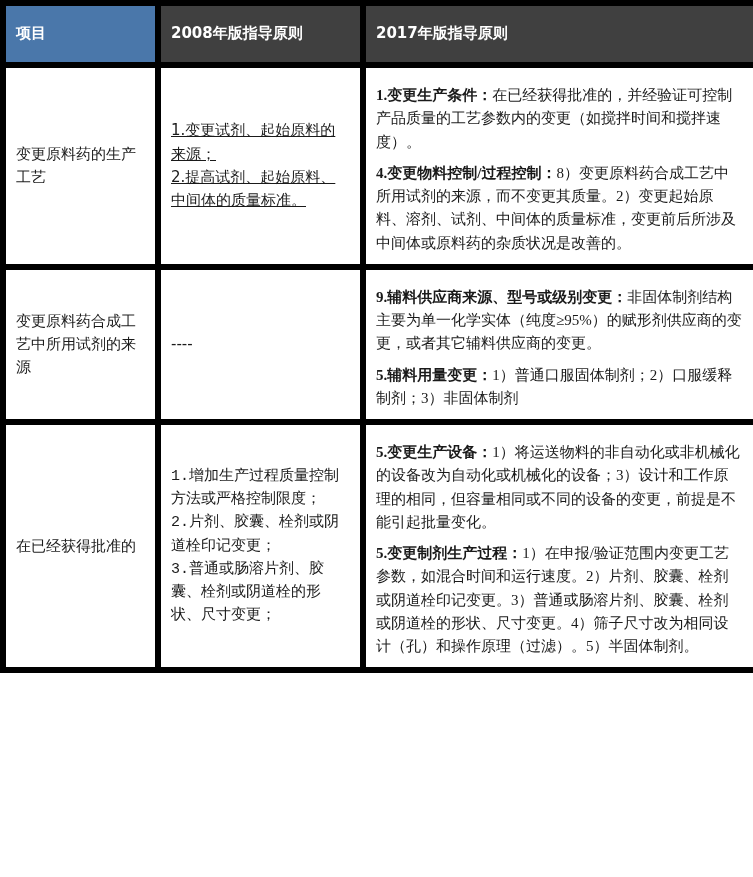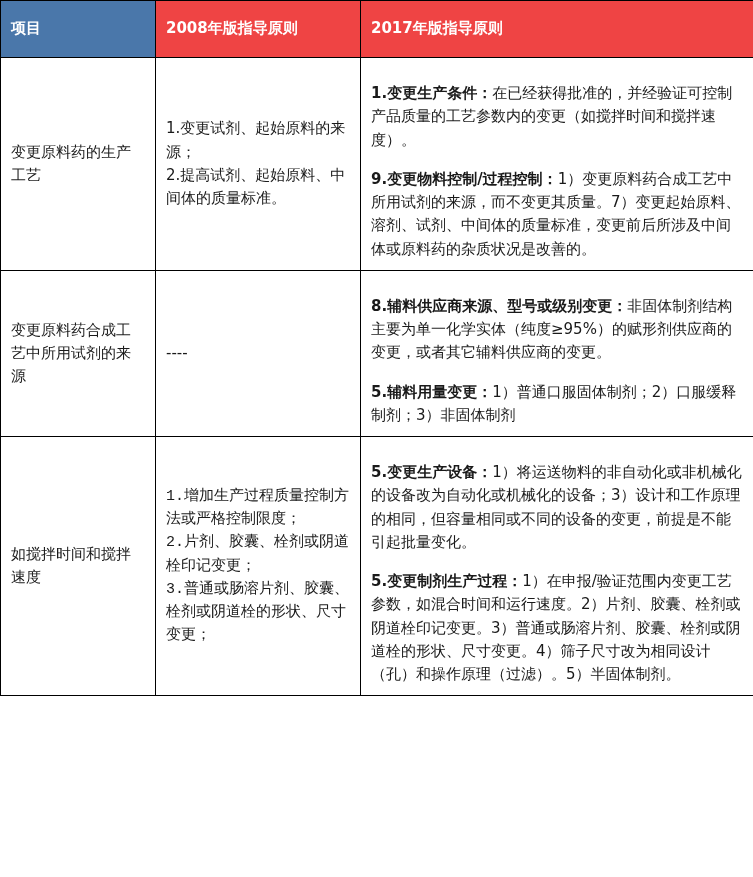--- a/index.html
+++ b/index.html
@@ -18,57 +18,57 @@
     border-collapse: collapse;
     width: 753px;
     table-layout: fixed;
     border: 1px solid #9aa6b2;
   }
   table.cmp col.c1 { width: 155px; }
   table.cmp col.c2 { width: 205px; }
   table.cmp col.c3 { width: 393px; }
 
   table.cmp th, table.cmp td {
-    border: 1px solid #000000;
+    border: 6px solid #000000;
     vertical-align: middle;
     padding: 8px 10px;
     font-size: 15px;
     line-height: 1.55;
   }
   thead th {
     background: #4a77aa;
     color: #ffffff;
     font-weight: bold;
     text-align: left;
     font-size: 16px;
     padding: 10px 12px;
     height: 40px;
   }
   thead th.h2, thead th.h3 {
-    background: #ef4444;
+    background: #404040;
   }
   td.col-item {
     text-align: left;
     font-size: 15.5px;
     vertical-align: middle;
   }
   td.col-old {
     font-size: 15px;
     vertical-align: middle;
   }
   td.col-new {
     font-size: 14.5px;
     vertical-align: top;
     line-height: 1.6;
   }
   td.col-old.dash {
     text-align: left;
     vertical-align: middle;
   }
-  .blk { margin: 16px 0 1px 0; }
+  .blk { margin: 8px 0 1px 0; font-family: Liberation Serif, serif; }
   .lead { font-weight: bold; }
   .txt { }
   .p { margin: 0; }
 </style>
 </head>
 <body>
 
 <table class="cmp">
   <colgroup>
     <col class="c1">
@@ -79,48 +79,48 @@
     <tr>
       <th class="h1">项目</th>
       <th class="h2">2008年版指导原则</th>
       <th class="h3">2017年版指导原则</th>
     </tr>
   </thead>
   <tbody>
     <tr>
       <td class="col-item">变更原料药的生产工艺</td>
       <td class="col-old">
-        <div class="p" style="white-space:pre-line;">1.变更试剂、起始原料的来源；
+        <div class="p" style="white-space:pre-line;text-decoration:underline;">1.变更试剂、起始原料的来源；
 2.提高试剂、起始原料、中间体的质量标准。</div>
       </td>
       <td class="col-new">
         <div class="blk">
           <span class="lead">1.变更生产条件：</span><span class="txt">在已经获得批准的，并经验证可控制产品质量的工艺参数内的变更（如搅拌时间和搅拌速度）。</span>
         </div>
         <div class="blk">
-          <span class="lead">9.变更物料控制/过程控制：</span><span class="txt">1）变更原料药合成工艺中所用试剂的来源，而不变更其质量。7）变更起始原料、溶剂、试剂、中间体的质量标准，变更前后所涉及中间体或原料药的杂质状况是改善的。</span>
+          <span class="lead">4.变更物料控制/过程控制：</span><span class="txt">8）变更原料药合成工艺中所用试剂的来源，而不变更其质量。2）变更起始原料、溶剂、试剂、中间体的质量标准，变更前后所涉及中间体或原料药的杂质状况是改善的。</span>
         </div>
       </td>
     </tr>
     <tr>
       <td class="col-item">变更原料药合成工艺中所用试剂的来源</td>
       <td class="col-old dash">
         <div class="p" style="white-space:pre-line;">----</div>
       </td>
       <td class="col-new">
         <div class="blk">
-          <span class="lead">8.辅料供应商来源、型号或级别变更：</span><span class="txt">非固体制剂结构主要为单一化学实体（纯度≥95%）的赋形剂供应商的变更，或者其它辅料供应商的变更。</span>
+          <span class="lead">9.辅料供应商来源、型号或级别变更：</span><span class="txt">非固体制剂结构主要为单一化学实体（纯度≥95%）的赋形剂供应商的变更，或者其它辅料供应商的变更。</span>
         </div>
         <div class="blk">
           <span class="lead">5.辅料用量变更：</span><span class="txt">1）普通口服固体制剂；2）口服缓释制剂；3）非固体制剂</span>
         </div>
       </td>
     </tr>
     <tr>
-      <td class="col-item">如搅拌时间和搅拌速度</td>
+      <td class="col-item">在已经获得批准的</td>
       <td class="col-old">
         <div class="p" style="white-space:pre-line;font-family:Liberation Mono, monospace;">1.增加生产过程质量控制方法或严格控制限度；
 2.片剂、胶囊、栓剂或阴道栓印记变更；
 3.普通或肠溶片剂、胶囊、栓剂或阴道栓的形状、尺寸变更；</div>
       </td>
       <td class="col-new">
         <div class="blk">
           <span class="lead">5.变更生产设备：</span><span class="txt">1）将运送物料的非自动化或非机械化的设备改为自动化或机械化的设备；3）设计和工作原理的相同，但容量相同或不同的设备的变更，前提是不能引起批量变化。</span>
         </div>
         <div class="blk">

